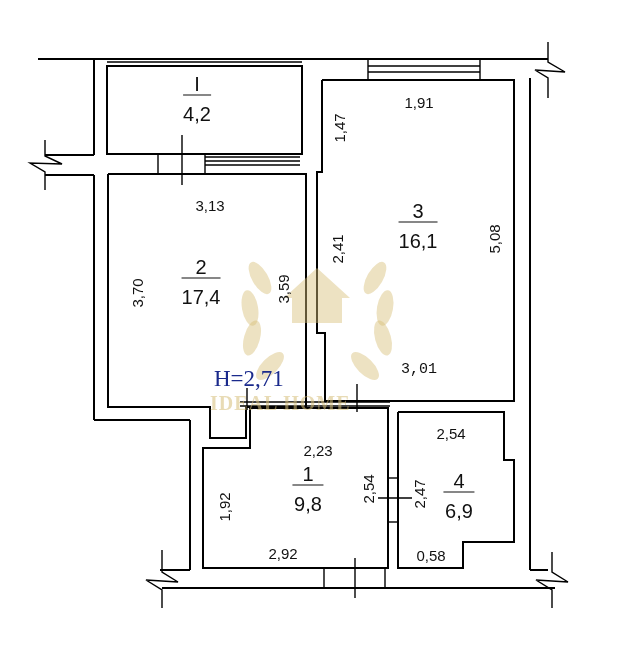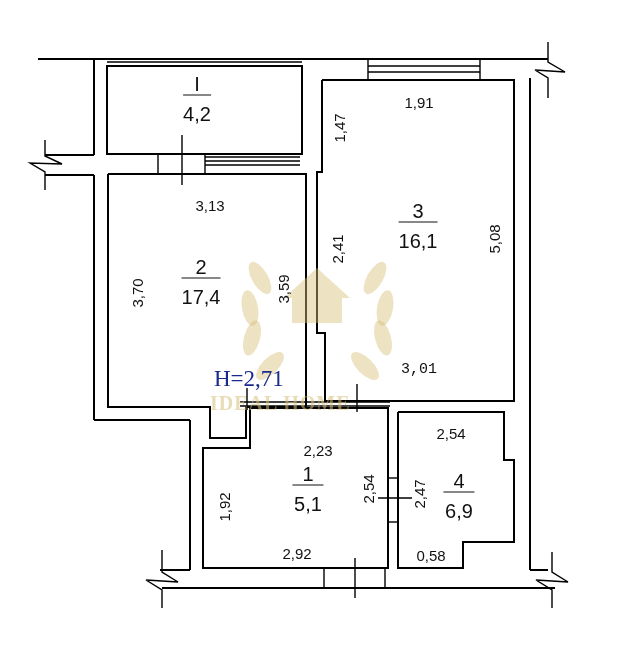--- a/index.html
+++ b/index.html
@@ -118,36 +118,36 @@
 <div class="room" style="left:201px; top:282px;">
   <span class="num">2</span>
   <span class="area">17,4</span>
 </div>
 <div class="room" style="left:418px; top:226px;">
   <span class="num">3</span>
   <span class="area">16,1</span>
 </div>
 <div class="room" style="left:308px; top:489px;">
   <span class="num">1</span>
-  <span class="area">5,1</span>
+  <span class="area">9,8</span>
 </div>
 <div class="room" style="left:459px; top:496px;">
   <span class="num">4</span>
   <span class="area">6,9</span>
 </div>
 
 <div class="lbl ctr" style="left:210px; top:205px;">3,13</div>
 <div class="lbl rot" style="left:137px; top:293px;">3,70</div>
 <div class="lbl rot" style="left:283px; top:289px;">3,59</div>
 <div class="lbl ctr" style="left:419px; top:102px;">1,91</div>
 <div class="lbl rot" style="left:339px; top:128px;">1,47</div>
 <div class="lbl rot" style="left:337px; top:249px;">2,41</div>
 <div class="lbl rot" style="left:494px; top:239px;">5,08</div>
 <div class="lbl ctr" style="left:419px; top:369px;font-family:Liberation Mono, monospace;">3,01</div>
 <div class="lbl ctr" style="left:318px; top:421px;margin-top:29px;">2,23</div>
 <div class="lbl rot" style="left:224px; top:507px;">1,92</div>
 <div class="lbl rot" style="left:368px; top:489px;">2,54</div>
-<div class="lbl ctr" style="left:297px; top:553px;text-align:center;">2,92</div>
+<div class="lbl ctr" style="left:283px; top:553px;text-align:center;">2,92</div>
 <div class="lbl ctr" style="left:451px; top:433px;">2,54</div>
 <div class="lbl rot" style="left:419px; top:494px;">2,47</div>
 <div class="lbl ctr" style="left:431px; top:555px;">0,58</div>
 
 <div class="height">H=2,71</div>
 
 </body></html>

